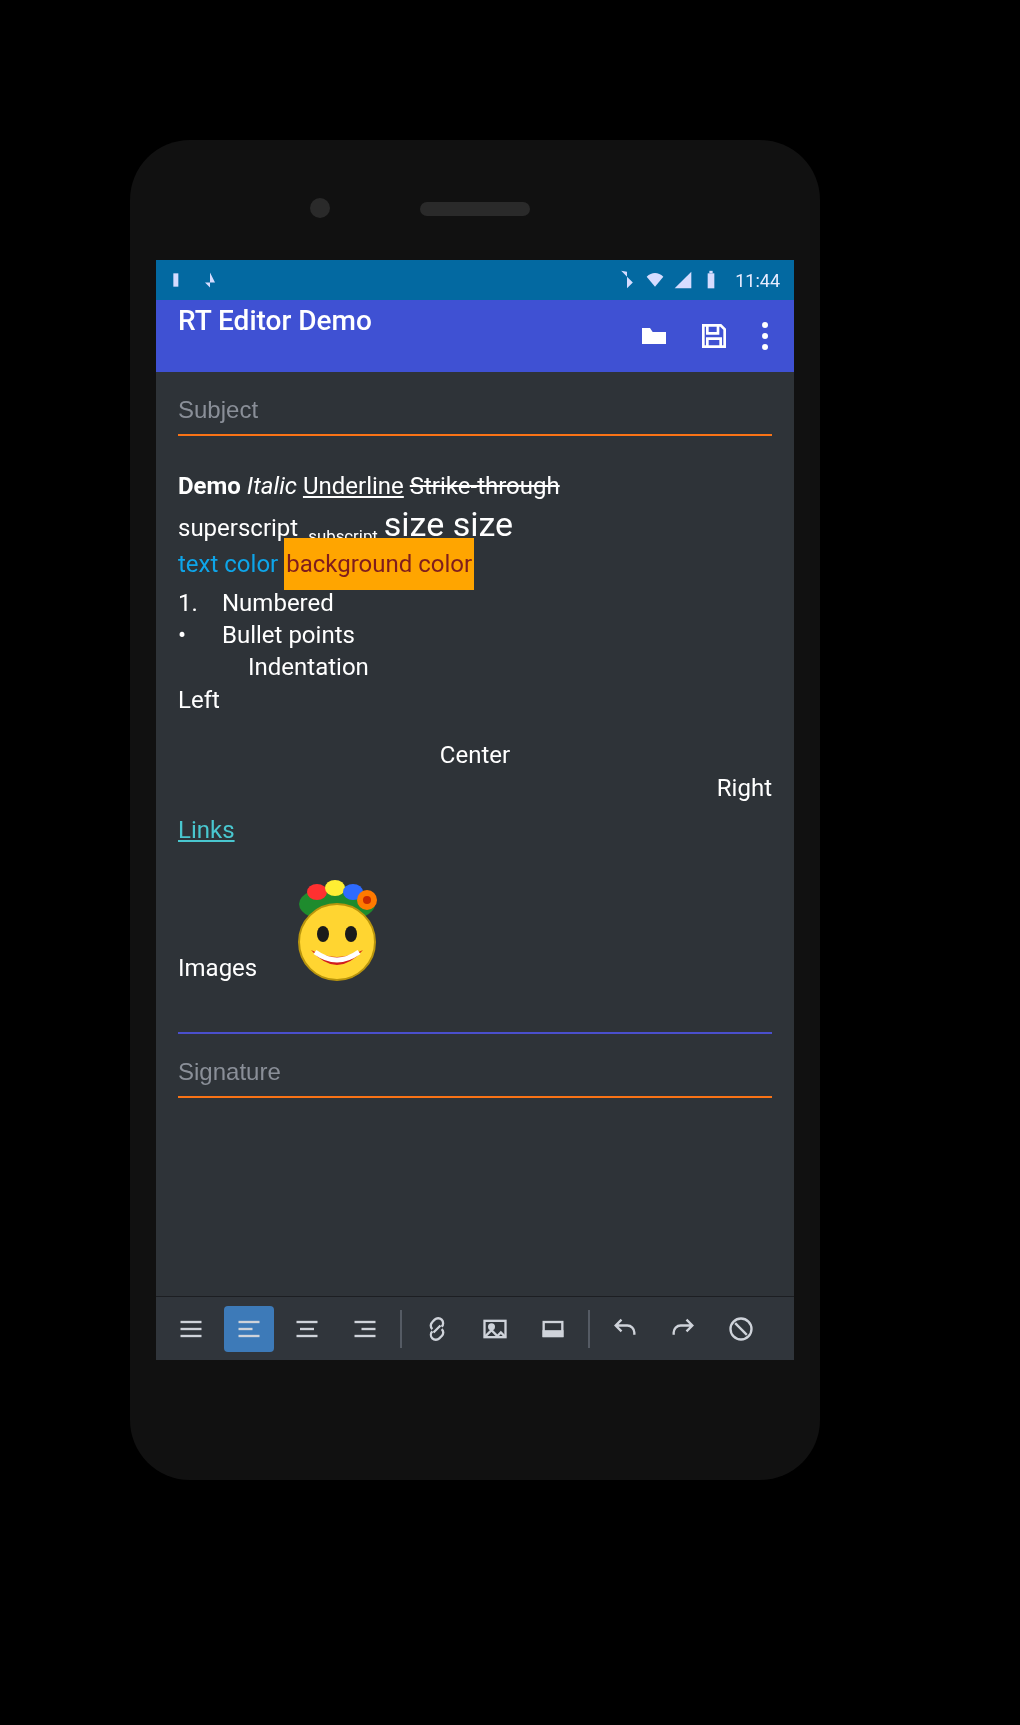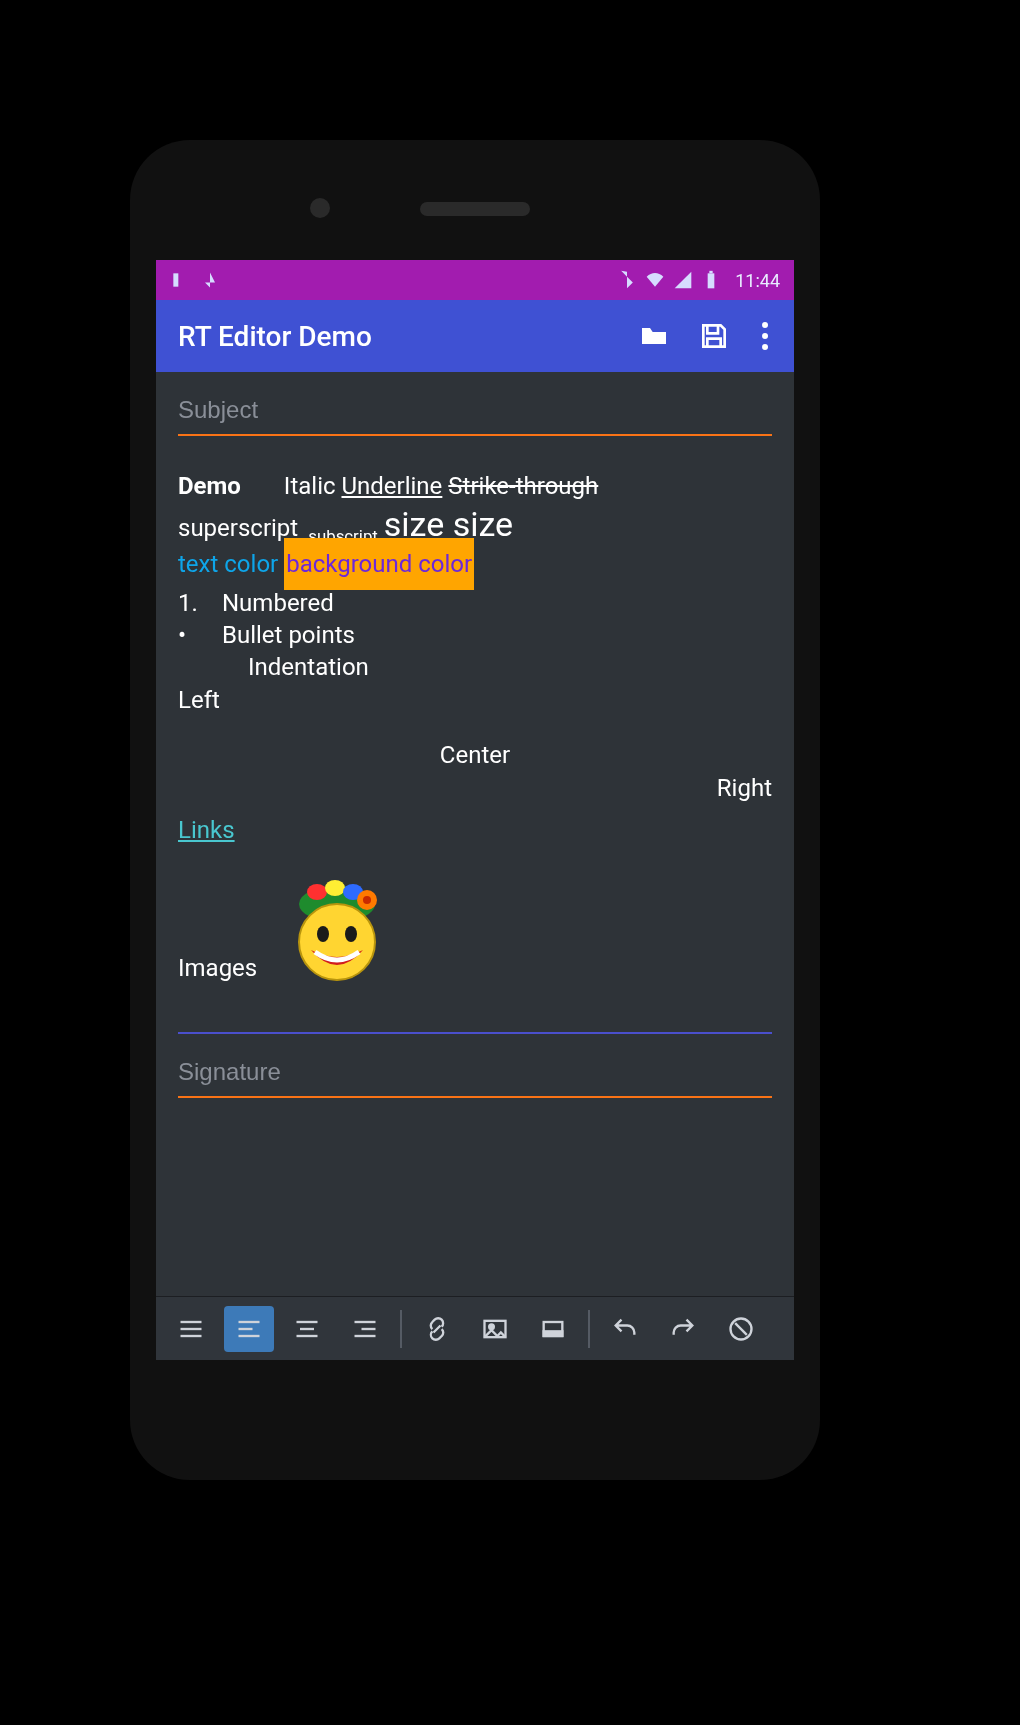--- a/index.html
+++ b/index.html
@@ -37,38 +37,37 @@
     position:absolute;
     left:26px; right:26px; top:120px; bottom:120px;
     background:#2e3338;
     overflow:hidden;
     display:flex;
     flex-direction:column;
   }
   
   .statusbar {
     height:40px;
-    background:#a21caf;
+    background:#0369a1;
     display:flex;
     align-items:center;
     padding:0 14px;
     font-size:20px;
     color:#d6dcff;
   }
   .statusbar .left { display:flex; gap:10px; align-items:center;}
   .statusbar .right { margin-left:auto; display:flex; gap:8px; align-items:center;}
   .statusbar svg { width:20px; height:20px; fill:#d6dcff; }
   .clock { font-size:18px; color:#e8ecff; margin-left:6px;}
   
   .appbar {
     height:72px;
     background:#3f51d3;
     display:flex;
-    align-items:center;
-    padding:12px 22px;
+    padding:4px 22px;
   }
   .appbar .title { font-size:28px; font-weight:500; color:#fff;}
   .appbar .actions { margin-left:auto; display:flex; gap:28px; align-items:center;}
   .appbar .actions .ico { width:32px; height:32px; fill:#fff; cursor:pointer;}
   .dots { display:flex; flex-direction:column; gap:5px; cursor:pointer; padding:4px;}
   .dots span { width:6px; height:6px; border-radius:50%; background:#fff;}
   
   .scroll { flex:1; overflow:hidden; padding:0 22px;}
   .field-wrap { margin-top:18px;}
   .field {
@@ -77,28 +76,28 @@
     font-size:24px; color:#fff; padding:6px 0 10px 0;
     outline:none;
   }
   .field::placeholder { color:#8a8f98; }
   .content {
     margin-top:34px;
     font-size:24px;
     line-height:1.35;
   }
   .content .bold{font-weight:700;}
-  .content .ital{margin-left:37px;}
+  .content .ital{font-style:italic;}
   .content .ul{text-decoration:underline;}
   .content .strike{text-decoration:line-through;}
   .sup{font-size:.7em; vertical-align:super;}
   .sub{font-size:.7em; vertical-align:sub;}
   .big{font-size:34px;}
   .txtcolor{color:#0ea5e9;}
-  .bgcolor{background:#ffa500;color:#6d28d9;padding:12px 2px;}
+  .bgcolor{background:#ffa500;color:#7f1d1d;padding:12px 2px;}
   .list{margin-top:6px;}
   .list .row{display:flex;gap:18px;}
   .list .num{width:26px;}
   .indent{margin-left:70px;}
   .align-c{text-align:center;margin-top:23px;}
   .align-r{text-align:right;}
   .linktxt{color:#49c7cf;text-decoration:underline;}
   .imgs{display:flex;align-items:flex-end;gap:20px;margin-top:18px;}
   .smiley { width:120px;}
   .sep { height:0; border-top:2px solid #4a4fcc; margin:48px 0 10px 0;}

